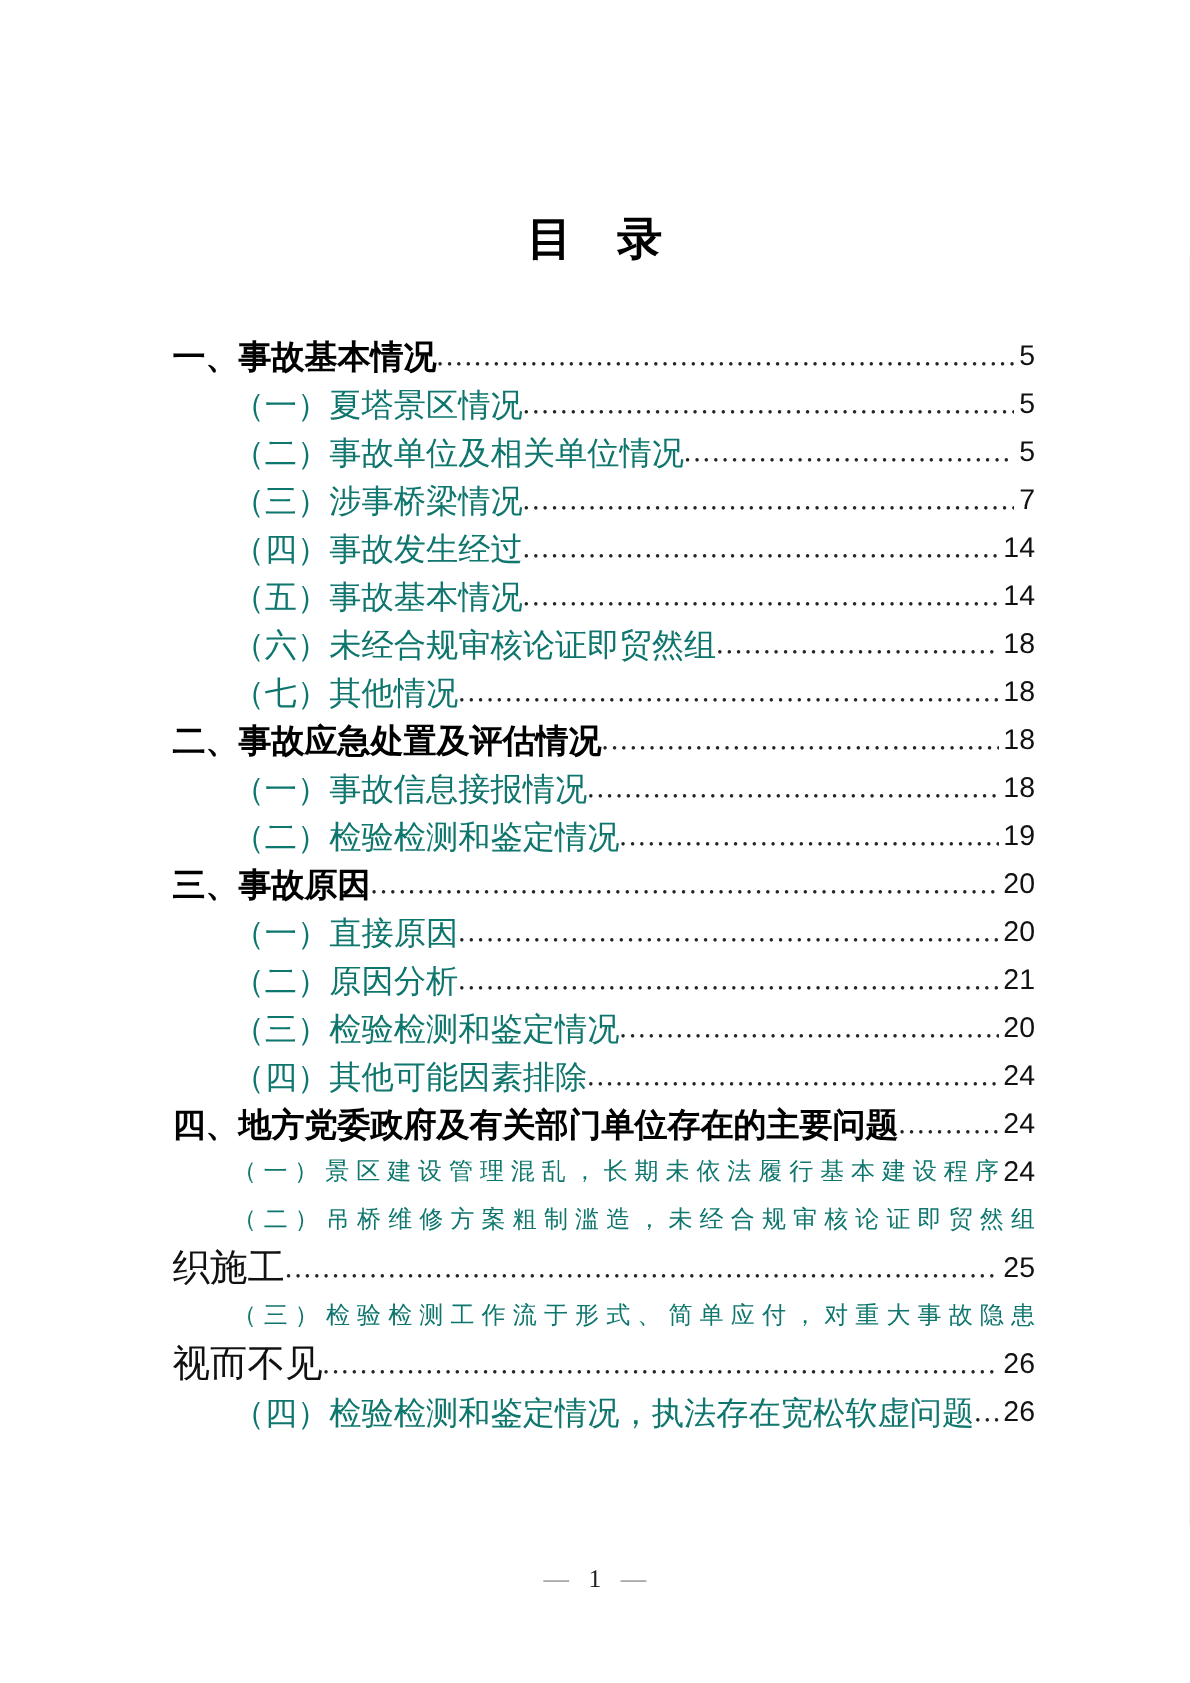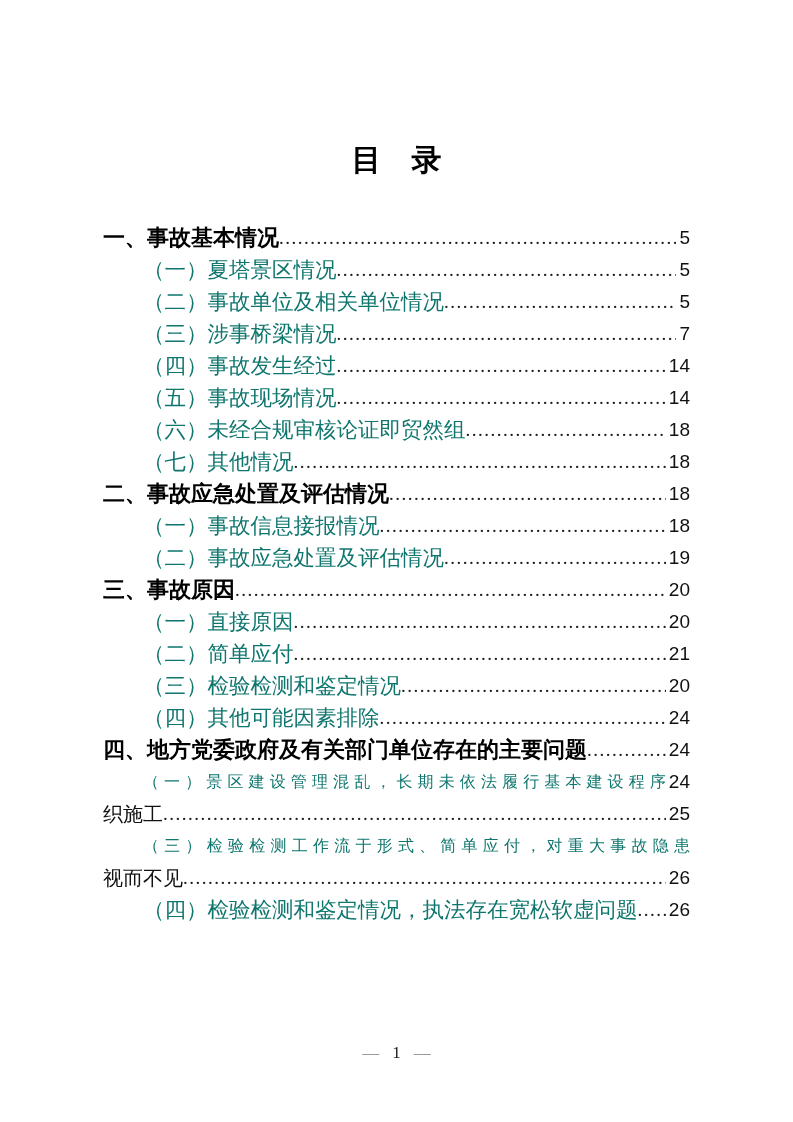--- a/index.html
+++ b/index.html
@@ -35,41 +35,42 @@
     top: 222px;
     left: 103px;
     width: 587px;
   }
   .row {
     display: flex;
     align-items: flex-start;
     height: 32px;
     line-height: 32px;
     overflow: hidden;
+    margin-left: 12px;
   }
   .row .text {
     flex: 0 0 auto;
     white-space: pre;
   }
   .row.h1 .text {
     font-family: "Liberation Sans", sans-serif;
     font-weight: 700;
     font-size: 22px;
     color: #000000;
   }
   .row.sub .text {
     padding-left: 40px;
     font-family: "Liberation Serif", serif;
     font-size: 21.5px;
     color: #0f766e;
   }
   .row.cont .text {
     padding-left: 0;
     font-family: "Liberation Serif", serif;
-    font-size: 20px;
+    font-size: 25px;
     color: #111111;
   }
   .row.fill .text {
     flex: 1 1 auto;
     white-space: normal;
     text-align: justify;
     text-align-last: justify;
     font-size: 16px;
     max-height: 32px;
     overflow: hidden;
@@ -138,21 +139,21 @@
     <span class="text">（三）涉事桥梁情况</span>
     <span class="leader">................................................................................................................................................................</span>
     <span class="page-num">7</span>
   </div>
       <div class="row sub">
     <span class="text">（四）事故发生经过</span>
     <span class="leader">................................................................................................................................................................</span>
     <span class="page-num">14</span>
   </div>
       <div class="row sub">
-    <span class="text">（五）事故现场情况</span>
+    <span class="text">（五）事故基本情况</span>
     <span class="leader">................................................................................................................................................................</span>
     <span class="page-num">14</span>
   </div>
       <div class="row sub">
     <span class="text">（六）未经合规审核论证即贸然组</span>
     <span class="leader">................................................................................................................................................................</span>
     <span class="page-num">18</span>
   </div>
       <div class="row sub">
     <span class="text">（七）其他情况</span>
@@ -163,36 +164,36 @@
     <span class="text">二、事故应急处置及评估情况</span>
     <span class="leader">................................................................................................................................................................</span>
     <span class="page-num">18</span>
   </div>
       <div class="row sub">
     <span class="text">（一）事故信息接报情况</span>
     <span class="leader">................................................................................................................................................................</span>
     <span class="page-num">18</span>
   </div>
       <div class="row sub">
-    <span class="text">（二）事故应急处置及评估情况</span>
+    <span class="text">（二）检验检测和鉴定情况</span>
     <span class="leader">................................................................................................................................................................</span>
     <span class="page-num">19</span>
   </div>
       <div class="row h1">
     <span class="text">三、事故原因</span>
     <span class="leader">................................................................................................................................................................</span>
     <span class="page-num">20</span>
   </div>
       <div class="row sub">
     <span class="text">（一）直接原因</span>
     <span class="leader">................................................................................................................................................................</span>
     <span class="page-num">20</span>
   </div>
       <div class="row sub">
-    <span class="text">（二）简单应付</span>
+    <span class="text">（二）原因分析</span>
     <span class="leader">................................................................................................................................................................</span>
     <span class="page-num">21</span>
   </div>
       <div class="row sub">
     <span class="text">（三）检验检测和鉴定情况</span>
     <span class="leader">................................................................................................................................................................</span>
     <span class="page-num">20</span>
   </div>
       <div class="row sub">
     <span class="text">（四）其他可能因素排除</span>
@@ -201,20 +202,24 @@
   </div>
       <div class="row h1">
     <span class="text">四、地方党委政府及有关部门单位存在的主要问题</span>
     <span class="leader">................................................................................................................................................................</span>
     <span class="page-num">24</span>
   </div>
       <div class="row sub fill">
     <span class="text">（一）景区建设管理混乱，长期未依法履行基本建设程序</span>
 
     <span class="page-num">24</span>
+  </div>
+      <div class="row sub fill">
+    <span class="text">（二）吊桥维修方案粗制滥造，未经合规审核论证即贸然组</span>
+
   </div>
       <div class="row cont">
     <span class="text">织施工</span>
     <span class="leader">................................................................................................................................................................</span>
     <span class="page-num">25</span>
   </div>
       <div class="row sub fill">
     <span class="text">（三）检验检测工作流于形式、简单应付，对重大事故隐患</span>
 
   </div>

